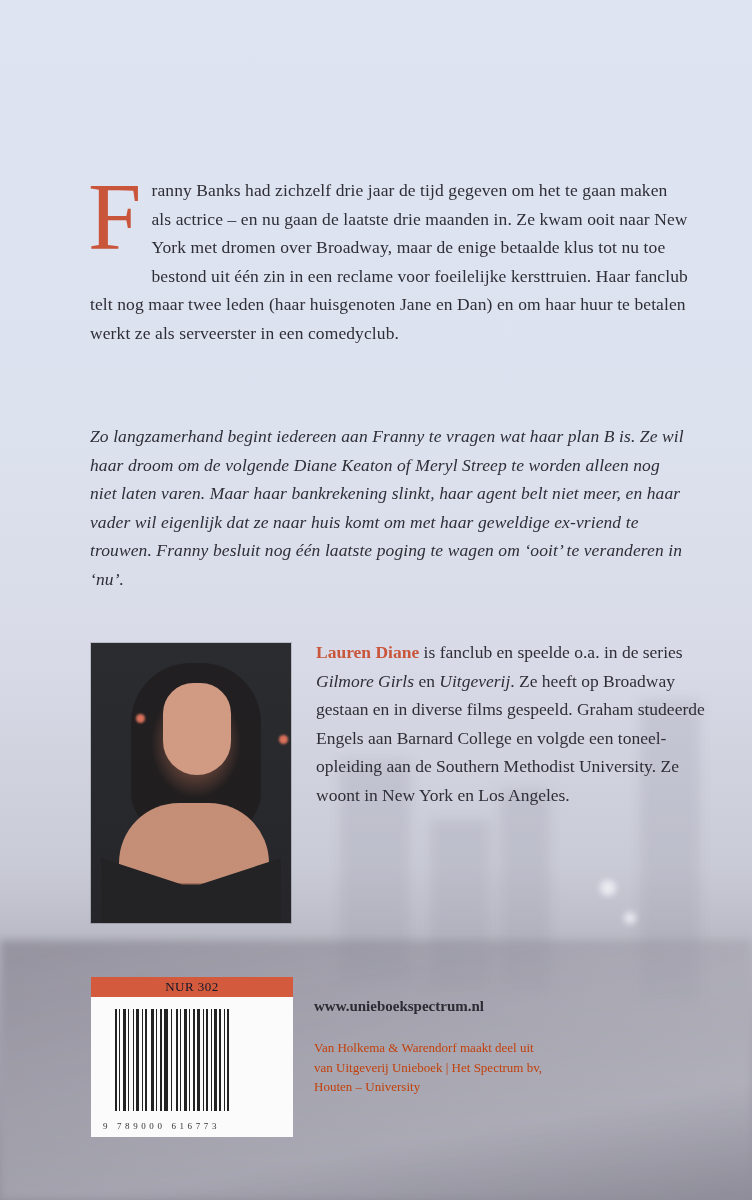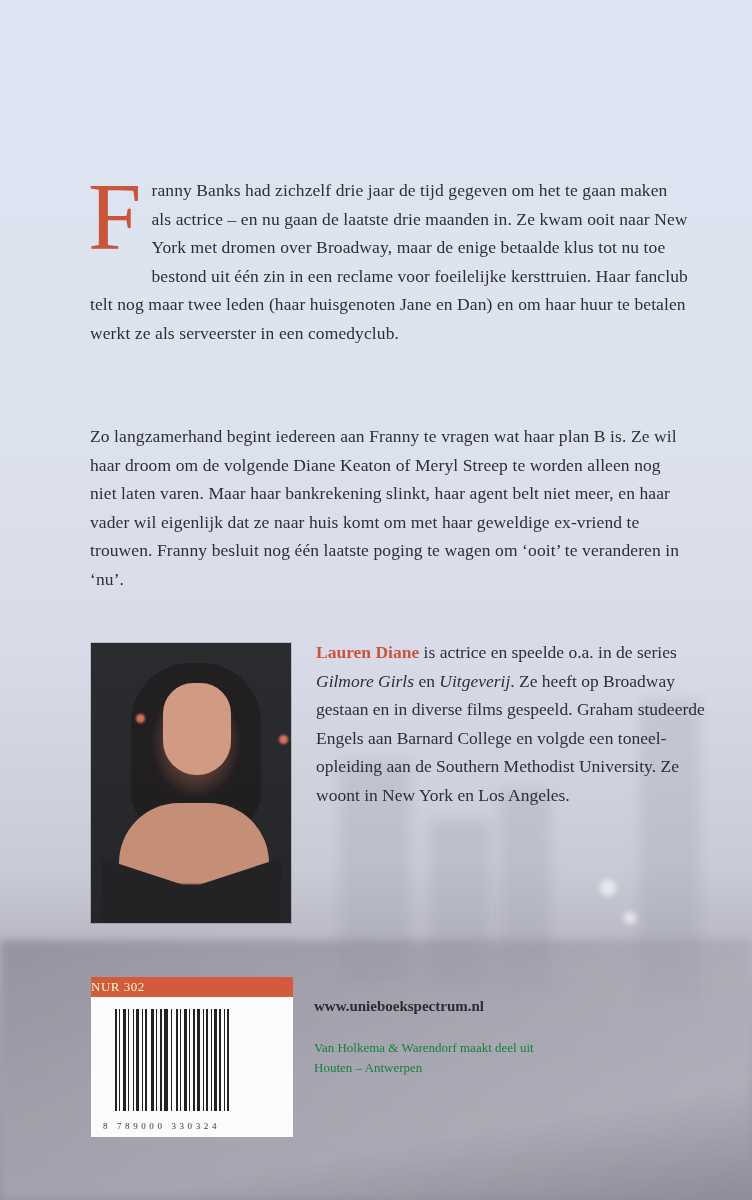--- a/index.html
+++ b/index.html
@@ -11,21 +11,21 @@
     }
     .bg-layer { position: absolute; left: 0; top: 0; width: 752px; height: 1200px; pointer-events: none; }
     .fog-building { position: absolute; background: rgba(150,150,168,0.25); filter: blur(6px); }
     .road { position: absolute; left: 0; top: 940px; width: 752px; height: 260px;
       background: linear-gradient(170deg, rgba(120,115,128,0.55) 0%, rgba(170,168,178,0.35) 45%, rgba(205,205,215,0.35) 70%, rgba(140,138,150,0.4) 100%);
       filter: blur(4px); }
     .light { position: absolute; border-radius: 50%; background: rgba(245,245,250,0.8); filter: blur(3px); }
 
     .copy { position: absolute; left: 90px; width: 600px; font-size: 17.5px; line-height: 28.5px; letter-spacing: 0.1px; }
     .p1 { top: 176px; }
-    .p2 { top: 422px; }
+    .p2 { top: 422px; font-style: italic; }
     .dropcap {
       float: left; color: #c9553a; font-size: 96px; line-height: 74px;
       margin: 4px 10px 0 -2px; height: 82px; font-family: "Liberation Serif", serif;
     }
     .hl { color: #c9553a; font-weight: bold; }
     em { font-style: italic; text-align: right; }
 
     .photo {
       position: absolute; left: 91px; top: 643px; width: 200px; height: 280px;
       background: radial-gradient(ellipse 45px 55px at 105px 100px, #c89078 0%, #a06a58 60%, rgba(0,0,0,0) 100%),
@@ -36,27 +36,27 @@
     }
     .photo .hair { position: absolute; left: 40px; top: 20px; width: 130px; height: 170px; border-radius: 60px 60px 40px 40px; background: #1c1616; opacity: 0.55; }
     .photo .face { position: absolute; left: 72px; top: 40px; width: 68px; height: 92px; border-radius: 34px 34px 38px 38px; background: #d19a82; }
     .photo .chest { position: absolute; left: 28px; top: 160px; width: 150px; height: 80px; border-radius: 60px 60px 10px 10px; background: #c48e77; }
     .photo .dress { position: absolute; left: 10px; top: 215px; width: 180px; height: 70px; background: #232326; clip-path: polygon(0 0, 45% 38%, 55% 38%, 100% 0, 100% 100%, 0 100%); }
     .photo .dot { position: absolute; width: 9px; height: 9px; border-radius: 50%; background: #d8705a; filter: blur(1px); }
 
     .bio { position: absolute; left: 316px; top: 638px; width: 400px; font-size: 17.5px; line-height: 28.5px; }
 
     .barcode-box { position: absolute; left: 91px; top: 977px; width: 202px; height: 160px; background: #fbfbfb; }
-    .nur { height: 20px; background: #d35a3c; color: #fef9c3; font-size: 13px; line-height: 20px; letter-spacing: 0.5px; }
+    .nur { height: 20px; background: #d35a3c; color: #0f172a; font-size: 13px; line-height: 20px; text-align: center; letter-spacing: 0.5px; }
     .bars { position: absolute; left: 24px; top: 32px; width: 152px; height: 110px; display: flex; align-items: flex-start; }
     .bars span { display: block; height: 102px; background: #222; }
     .isbn { position: absolute; left: 12px; bottom: 6px; width: 180px; font-size: 9px; letter-spacing: 3.6px; color: #333; font-family: "Liberation Serif", serif; }
 
     .website { position: absolute; left: 314px; top: 998px; font-size: 15px; font-weight: bold; color: #2c2c34; }
-    .publisher { position: absolute; left: 314px; top: 1038px; width: 300px; font-size: 13px; line-height: 19.5px; color: #15803d; }
+    .publisher { position: absolute; left: 314px; top: 1038px; width: 300px; font-size: 13px; line-height: 19.5px; color: #c2410c; }
   </style>
 </head>
 <body>
 
 <div class="bg-layer">
   <div class="fog-building" style="left:340px; top:760px; width:70px; height:220px;"></div>
   <div class="fog-building" style="left:430px; top:820px; width:60px; height:170px;"></div>
   <div class="fog-building" style="left:500px; top:790px; width:50px; height:200px;"></div>
   <div class="fog-building" style="left:640px; top:700px; width:60px; height:300px;"></div>
   <div class="road"></div>
@@ -73,21 +73,21 @@
 <div class="photo">
   <div class="hair"></div>
   <div class="chest"></div>
   <div class="face"></div>
   <div class="dress"></div>
   <div class="dot" style="left:45px; top:71px;"></div>
   <div class="dot" style="left:188px; top:92px;"></div>
 </div>
 
 <div class="bio">
-  <span class="hl">Lauren Diane</span><span> is actrice en speelde o.a. in de series </span><em>Gilmore Girls</em><span> en </span><em>Uitgeverij</em><span>. Ze heeft op Broadway gestaan en in diverse films gespeeld. Graham studeerde Engels aan Barnard College en volgde een toneel­opleiding aan de Southern Methodist University. Ze woont in New York en Los Angeles.</span>
+  <span class="hl">Lauren Diane</span><span> is fanclub en speelde o.a. in de series </span><em>Gilmore Girls</em><span> en </span><em>Uitgeverij</em><span>. Ze heeft op Broadway gestaan en in diverse films gespeeld. Graham studeerde Engels aan Barnard College en volgde een toneel­opleiding aan de Southern Methodist University. Ze woont in New York en Los Angeles.</span>
 </div>
 
 <div class="barcode-box">
   <div class="nur">NUR 302</div>
   <div class="bars">
     <span style="width:2px;margin-right:2px"></span>
       <span style="width:1px;margin-right:3px"></span>
     <span style="width:3px;margin-right:2px"></span>
       <span style="width:1px;margin-right:4px"></span>
     <span style="width:1px;margin-right:2px"></span>
@@ -106,21 +106,22 @@
       <span style="width:2px;margin-right:2px"></span>
     <span style="width:3px;margin-right:3px"></span>
       <span style="width:1px;margin-right:2px"></span>
     <span style="width:2px;margin-right:3px"></span>
       <span style="width:1px;margin-right:2px"></span>
     <span style="width:3px;margin-right:2px"></span>
       <span style="width:2px;margin-right:3px"></span>
     <span style="width:1px;margin-right:2px"></span>
       <span style="width:2px;margin-right:0"></span>
   </div>
-  <div class="isbn">8 789000 330324</div>
+  <div class="isbn">9 789000 616773</div>
 </div>
 
 <div class="website">www.unieboekspectrum.nl</div>
 
 <div class="publisher">
   <div>Van Holkema &amp; Warendorf maakt deel uit</div>
-  <div>Houten – Antwerpen</div>
+  <div>van Uitgeverij Unieboek | Het Spectrum bv,</div>
+  <div>Houten – University</div>
 </div>
 
 </body></html>

